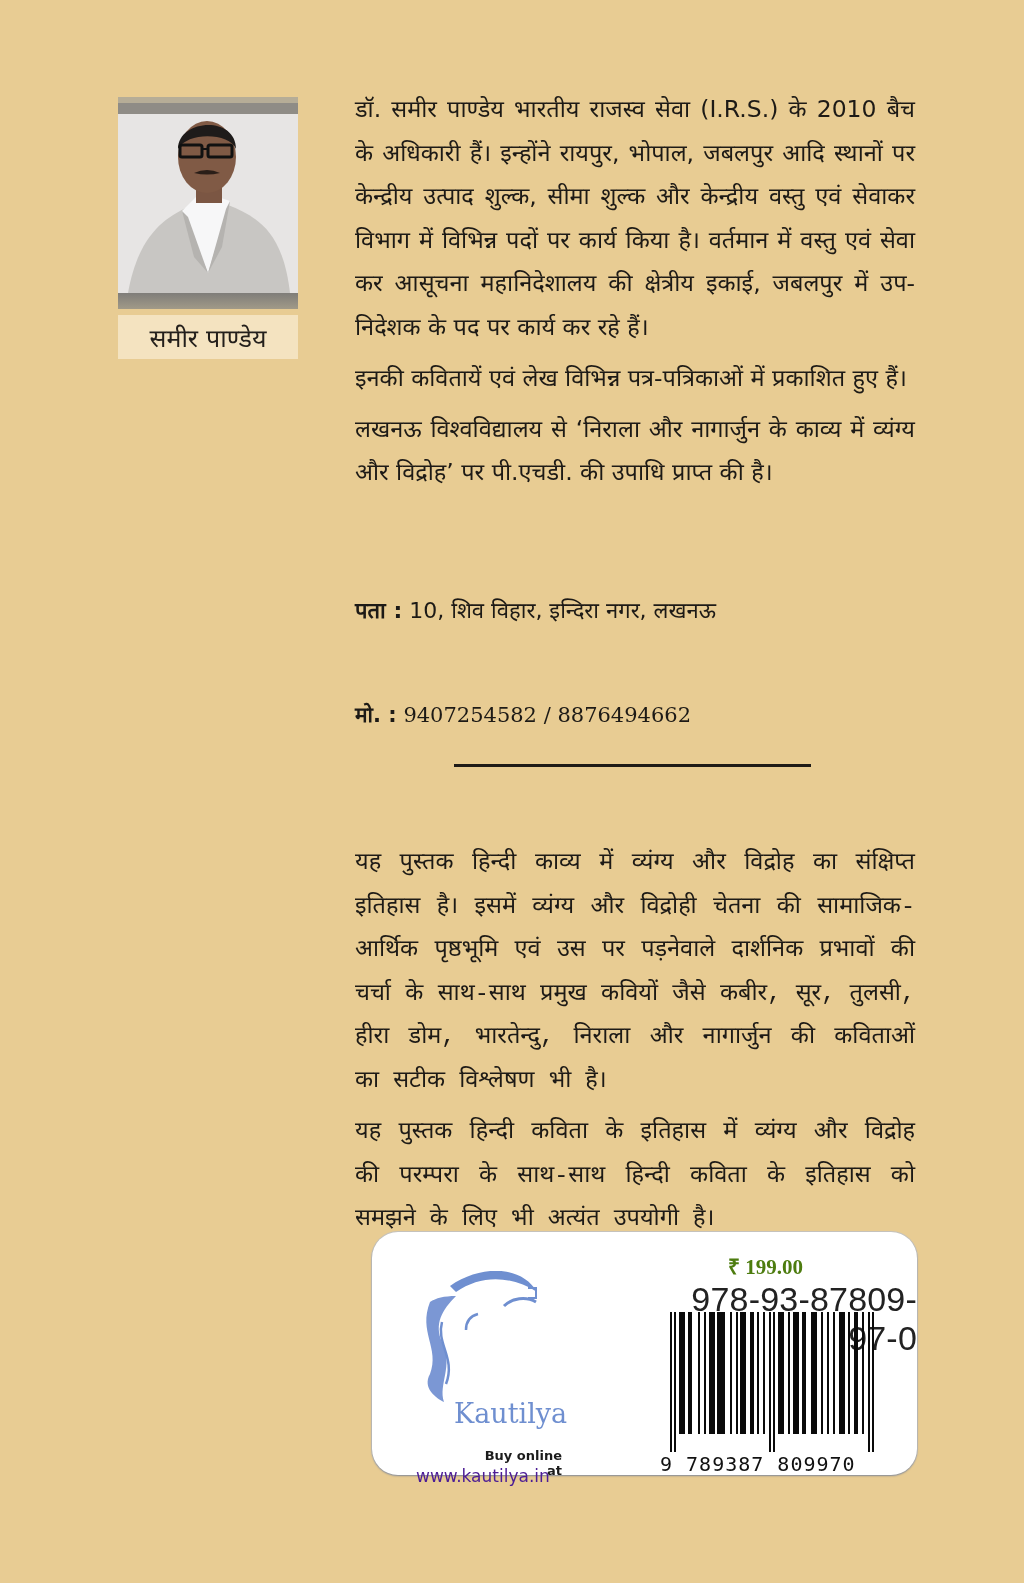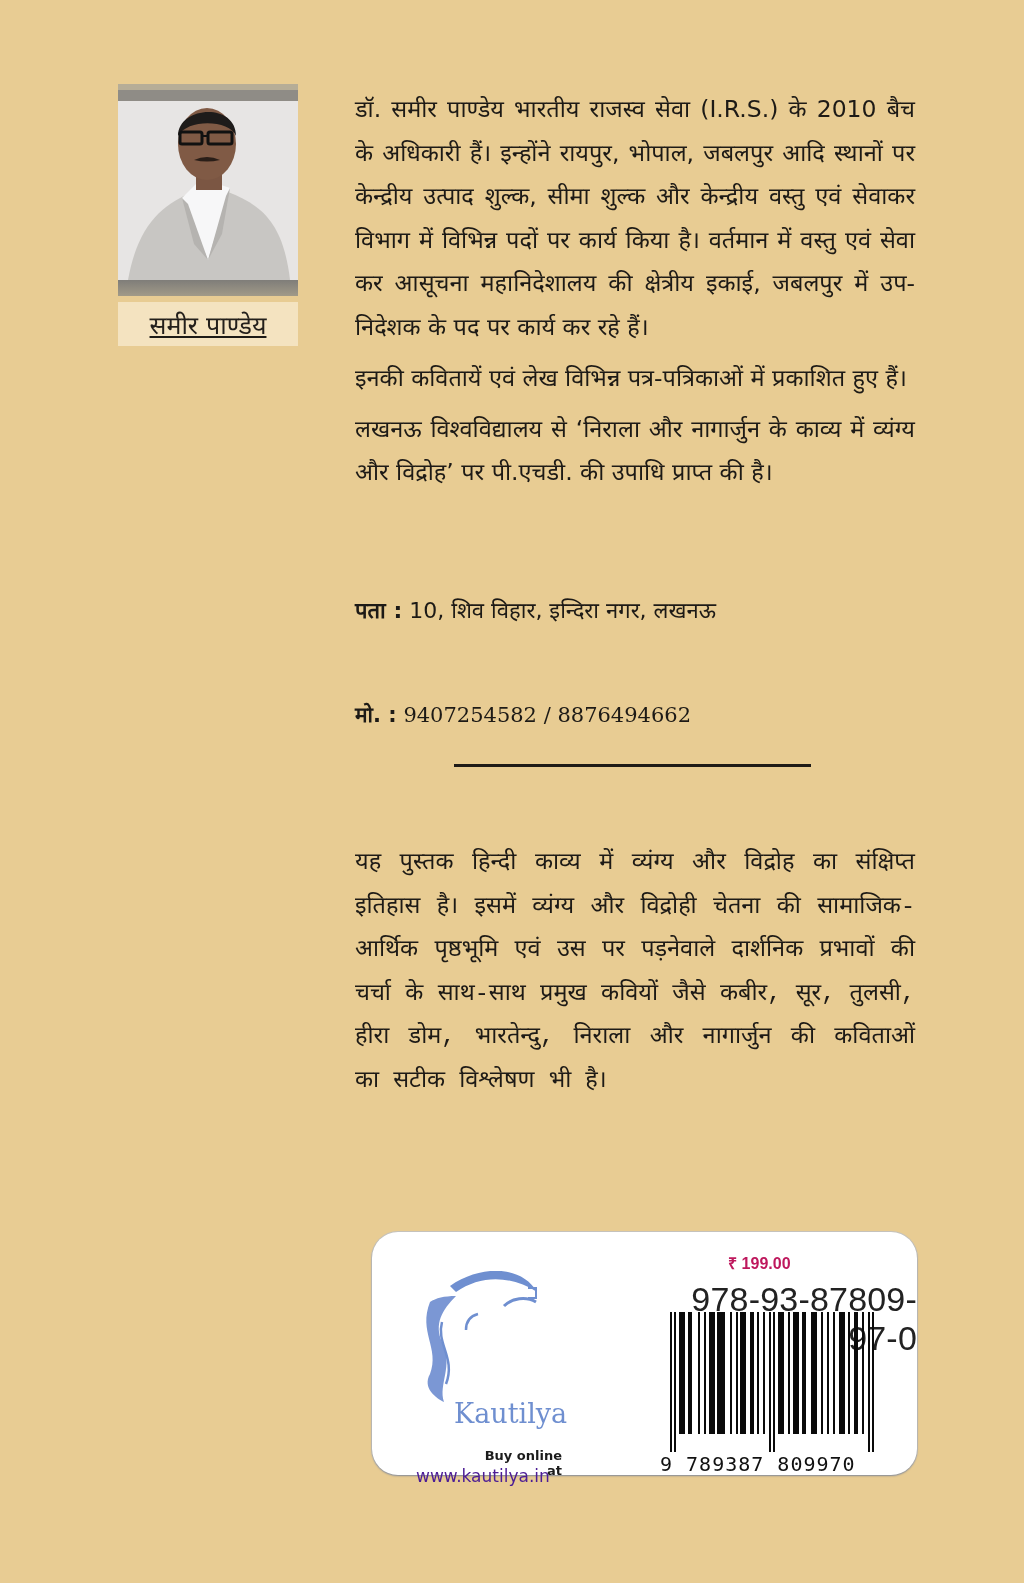--- a/index.html
+++ b/index.html
@@ -5,22 +5,22 @@
   html, body { margin: 0; padding: 0; }
   body {
     width: 1024px; height: 1583px;
     background: #E8CC93;
     position: relative;
     overflow: hidden;
     font-family: "DejaVu Serif", "Liberation Serif", serif;
     color: #1d1a16;
   }
   .author-card {
-    position: absolute; left: 118px; top: 84px;
-    width: 180px; height: 254px; text-decoration: underline;
+    position: absolute; left: 118px; top: 97px;
+    width: 180px; height: 254px;
   }
   .photo {
     position: relative;
     width: 180px; height: 212px;
     background: linear-gradient(#b6ad97 0 6px, #8f8c86 6px 17px, #e7e5e4 17px 100%);
     overflow: hidden;
   }
   .photo .bottom-band {
     position: absolute; left: 0; right: 0; bottom: 0; height: 16px;
     background: linear-gradient(#7f7d79, #a19a88);
@@ -81,22 +81,22 @@
     font-family: "DejaVu Sans", "Liberation Sans", sans-serif;
     font-size: 13px; font-weight: bold; color: #1c1c1c; margin-left: 24px;
   }
   .buy-url {
     position: absolute; left: 14px; top: 204px;
     font-family: "DejaVu Sans", "Liberation Sans", sans-serif;
     font-size: 17px; color: #4c1d95;
   }
   .price {
     position: absolute; left: 356px; top: 20px;
-    font-family: Liberation Sans, sans-serif;
-    font-size: 16px; font-weight: bold; color: #be185d;
+    font-family: Liberation Serif, serif;
+    font-size: 21px; font-weight: bold; color: #4d7c0f;
   }
   .isbn {
     position: absolute; left: 296px; top: 48px;
     font-family: "Liberation Sans", "DejaVu Sans", sans-serif;
     font-size: 34px; color: #222; letter-spacing: 0.2px; text-align: right;
   }
   .barcode {
     position: absolute; left: 298px; top: 80px; width: 208px; height: 140px;
   }
   .barcode-digits {
@@ -150,20 +150,21 @@
   <div class="contact-row row-phone">
     <span class="label">मो. :</span>
     <span class="value">9407254582 / 8876494662</span>
   </div>
 </div>
 
 <div class="separator"></div>
 
 <div class="blurb">
   <p class="para">यह पुस्तक हिन्दी काव्य में व्यंग्य और विद्रोह का संक्षिप्त इतिहास है। इसमें व्यंग्य और विद्रोही चेतना की सामाजिक-आर्थिक पृष्ठभूमि एवं उस पर पड़नेवाले दार्शनिक प्रभावों की चर्चा के साथ-साथ प्रमुख कवियों जैसे कबीर, सूर, तुलसी, हीरा डोम, भारतेन्दु, निराला और नागार्जुन की कविताओं का सटीक विश्लेषण भी है।</p>
+  <p class="para" style="margin-top:-2px">यह पुस्तक हिन्दी कविता के इतिहास में व्यंग्य और विद्रोह की परम्परा के साथ-साथ हिन्दी कविता के इतिहास को समझने के लिए भी अत्यंत उपयोगी है।</p>
 </div>
 
 <div class="price-box">
   <div class="publisher">
     <svg width="130" height="140" viewBox="0 0 130 140">
       <path d="M38 24 C 70 2, 110 4, 125 30 C 100 14, 70 12, 44 30 Z" fill="#6f8fd0"></path>
       <path d="M18 40 C 6 70, 28 86, 18 112 C 10 126, 24 136, 32 140 C 26 122, 42 104, 30 80 C 22 62, 30 48, 44 34 C 32 34, 24 36, 18 40 Z" fill="#7b97d4"></path>
       <path d="M30 60 C 24 82, 44 96, 34 122" fill="none" stroke="#6f8fd0" stroke-width="2.5"></path>
       <path d="M66 52 C 58 54, 54 60, 54 68" fill="none" stroke="#6f8fd0" stroke-width="2.5"></path>
       <path d="M92 44 C 100 36, 114 34, 124 40" fill="none" stroke="#6f8fd0" stroke-width="3"></path>

